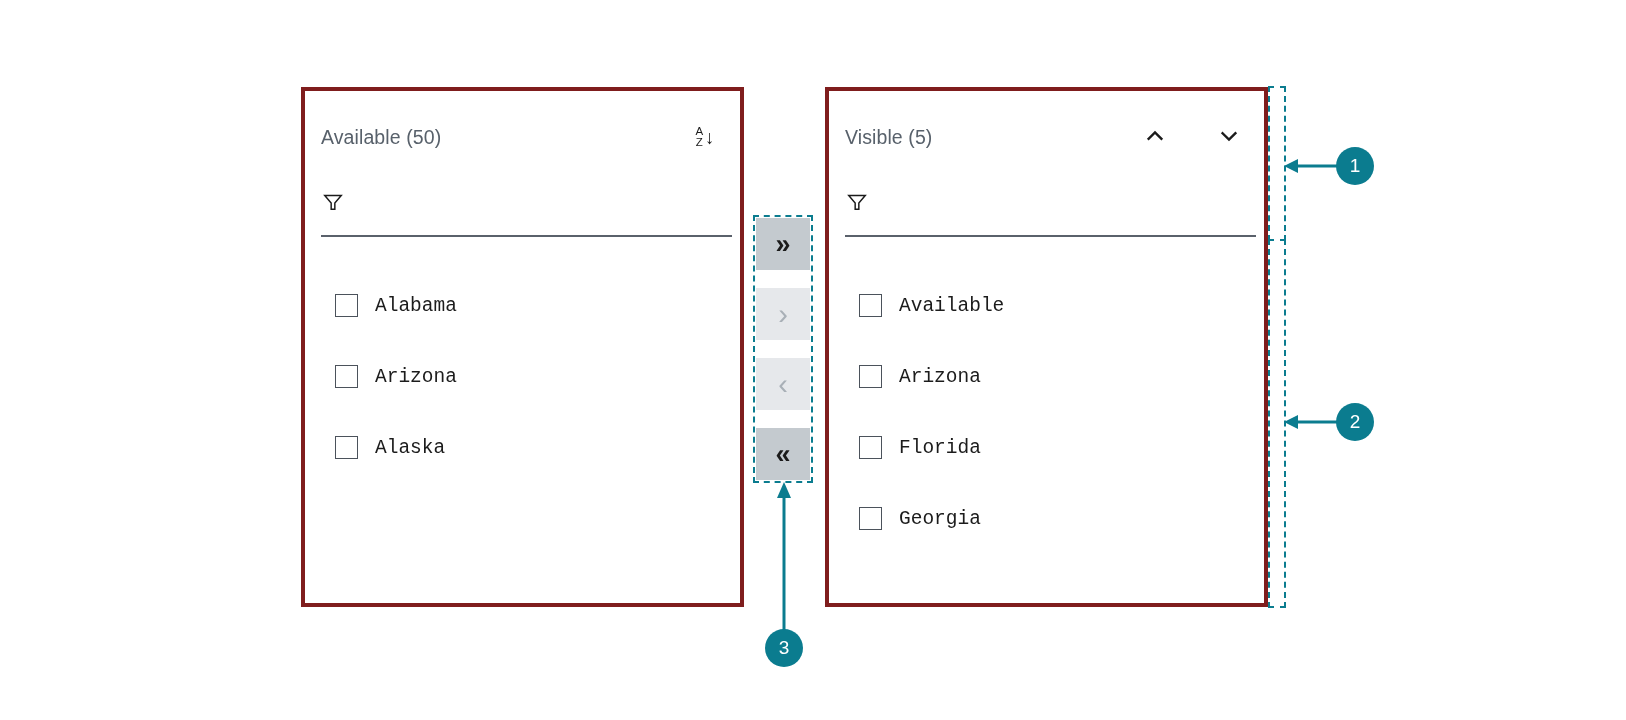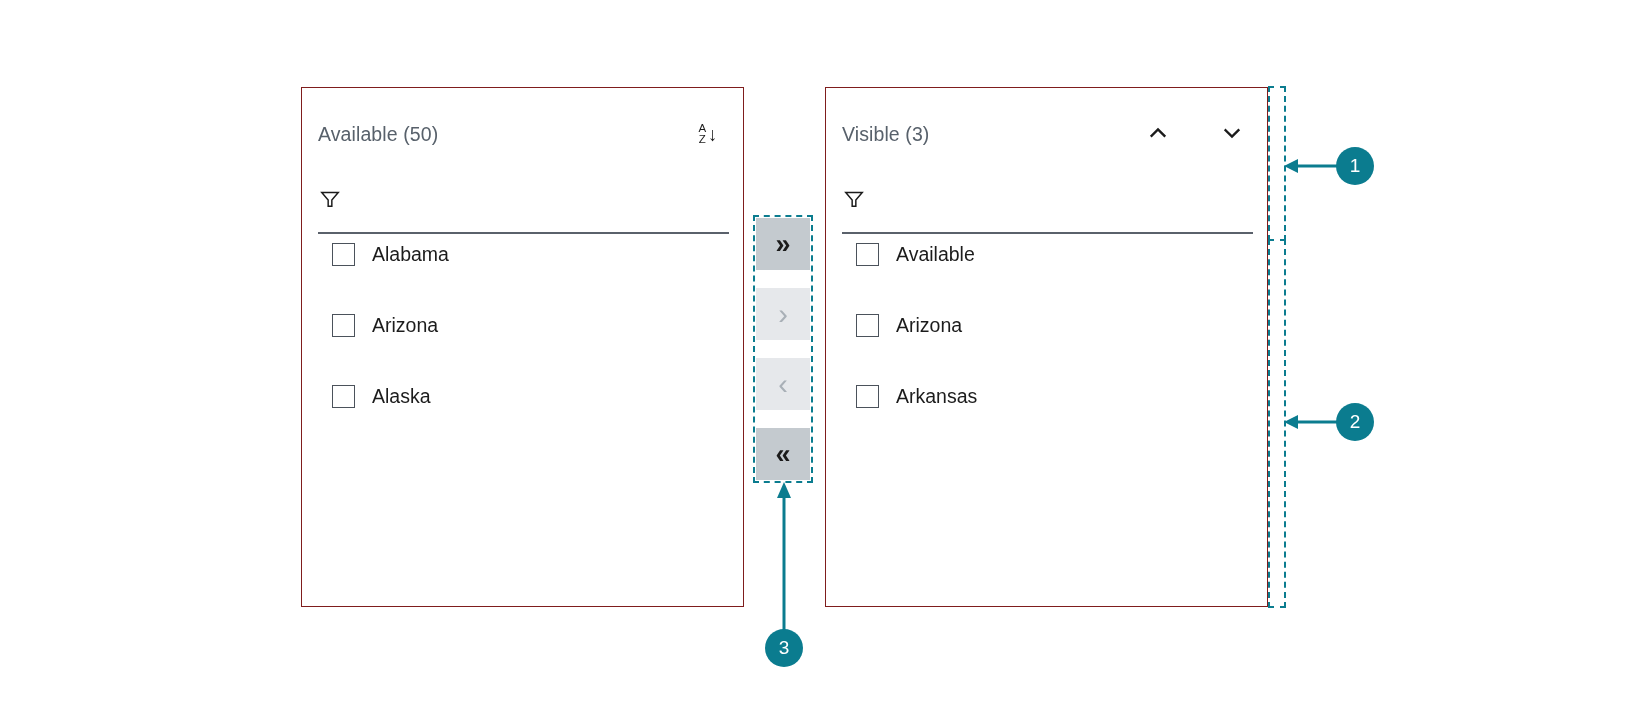--- a/index.html
+++ b/index.html
@@ -18,21 +18,21 @@
 
   .stage {
     position: absolute;
     inset: 0;
   }
 
   
   .panel {
     position: absolute;
     background: #ffffff;
-    border: 1px solid #7f1d1d;
+    border: 4px solid #7f1d1d;
     box-sizing: border-box;
   }
   #panel-available { left: 301px; top: 87px; width: 443px; height: 520px; }
   #panel-visible   { left: 825px; top: 87px; width: 443px; height: 520px; }
 
   .panel-header {
     position: absolute;
     left: 0; top: 0;
     width: 100%;
     height: 92px;
@@ -141,22 +141,23 @@
     position: absolute;
     left: 0;
     top: 155px;
     width: 100%;
     box-sizing: border-box;
     padding: 0 16px;
   }
   .opt-item {
     height: 71px;
     display: flex;
-    align-items: flex-start;
+    align-items: flex-end;
     cursor: pointer;
+    font-family: Liberation Mono, monospace;
   }
   .cbx {
     width: 23px;
     height: 23px;
     border: 1.7px solid #4b525b;
     box-sizing: border-box;
     background: #fff;
     flex: 0 0 auto;
     margin-left: 14px;
   }
@@ -300,21 +301,21 @@
       <span class="xfer-glyph">‹</span>
     </button>
     <button class="xfer-btn enabled">
       <span class="xfer-glyph">«</span>
     </button>
   </div>
 
   <div class="panel" id="panel-visible">
 
     <div class="panel-header">
-      <span class="panel-title">Visible (3)</span>
+      <span class="panel-title">Visible (5)</span>
 
       <div class="header-actions">
         <button class="hdr-btn">
           <span>
             <svg class="chev" viewBox="0 0 24 24" aria-hidden="true">
                 <path d="M5 15 L12 8 L19 15"></path>
               </svg>
           </span>
         </button>
         <button class="hdr-btn">
@@ -340,21 +341,25 @@
       <div class="opt-item">
         <span class="cbx"></span>
         <span class="opt-label">Available</span>
       </div>
       <div class="opt-item">
         <span class="cbx"></span>
         <span class="opt-label">Arizona</span>
       </div>
       <div class="opt-item">
         <span class="cbx"></span>
-        <span class="opt-label">Arkansas</span>
+        <span class="opt-label">Florida</span>
+      </div>
+      <div class="opt-item">
+        <span class="cbx"></span>
+        <span class="opt-label">Georgia</span>
       </div>
     </div>
   </div>
 
   <div class="anno-box" id="anno-box-1"></div>
   <div class="anno-box" id="anno-box-2"></div>
   <div class="anno-box" id="anno-box-3"></div>
 
   <svg class="anno-arrow" id="arrow-1" viewBox="0 0 60 32">
     <line x1="58" y1="16" x2="14" y2="16"></line>

